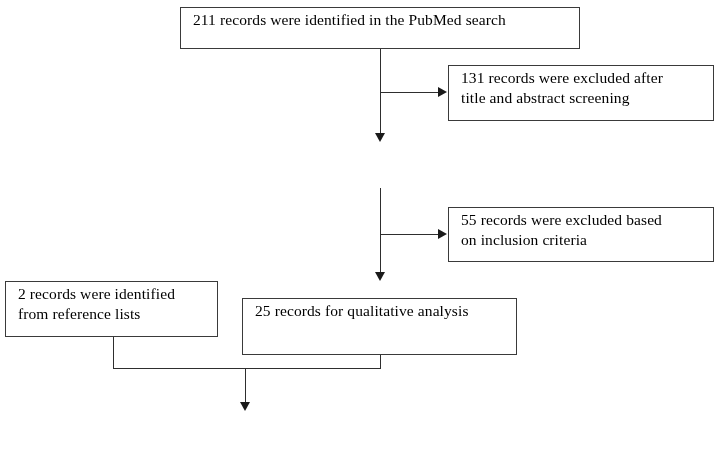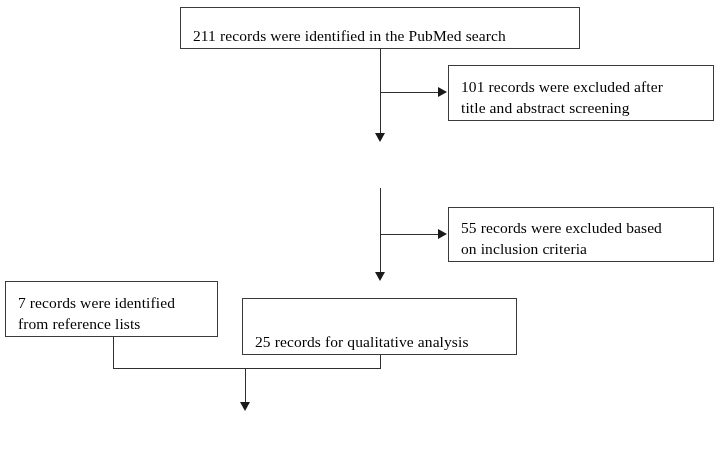--- a/index.html
+++ b/index.html
@@ -15,21 +15,21 @@
     background: #ffffff;
     overflow: hidden;
     font-family: "Liberation Serif", "DejaVu Serif", serif;
   }
   .node {
     position: absolute;
     box-sizing: border-box;
     background: #ffffff;
     border: 1px solid #3a3a3a;
     display: flex;
-    align-items: flex-end;
+    align-items: flex-start;
     justify-content: flex-start;
     padding: 2px 10px 2px 12px;
     color: #000000;
     font-size: 15.5px;
     line-height: 1.32;
     letter-spacing: 0.1px;
     z-index: 3;
   }
   .node .node-text {
     display: block;
@@ -71,32 +71,32 @@
 </head>
 <body>
 
 <div id="canvas">
 
   <div class="node" style="left:180px; top:7px; width:400px; height:42px;">
     <span class="node-text">211 records were identified in the PubMed search</span>
   </div>
 
   <div class="node" style="left:448px; top:65px; width:266px; height:56px;">
-    <span class="node-text">101 records were excluded after
+    <span class="node-text">131 records were excluded after
 title and abstract screening</span>
   </div>
 
 
   <div class="node" style="left:448px; top:207px; width:266px; height:55px;">
     <span class="node-text">55 records were excluded based
 on inclusion criteria</span>
   </div>
 
   <div class="node" style="left:5px; top:281px; width:213px; height:56px;">
-    <span class="node-text">7 records were identified
+    <span class="node-text">2 records were identified
 from reference lists</span>
   </div>
 
   <div class="node" style="left:242px; top:298px; width:275px; height:57px;">
     <span class="node-text">25 records for qualitative analysis</span>
   </div>
 
 
   <div class="vline" style="left:380px; top:49px; height:85px;"></div>
   <div class="arrow-down" style="left:375px; top:133px;"></div>

